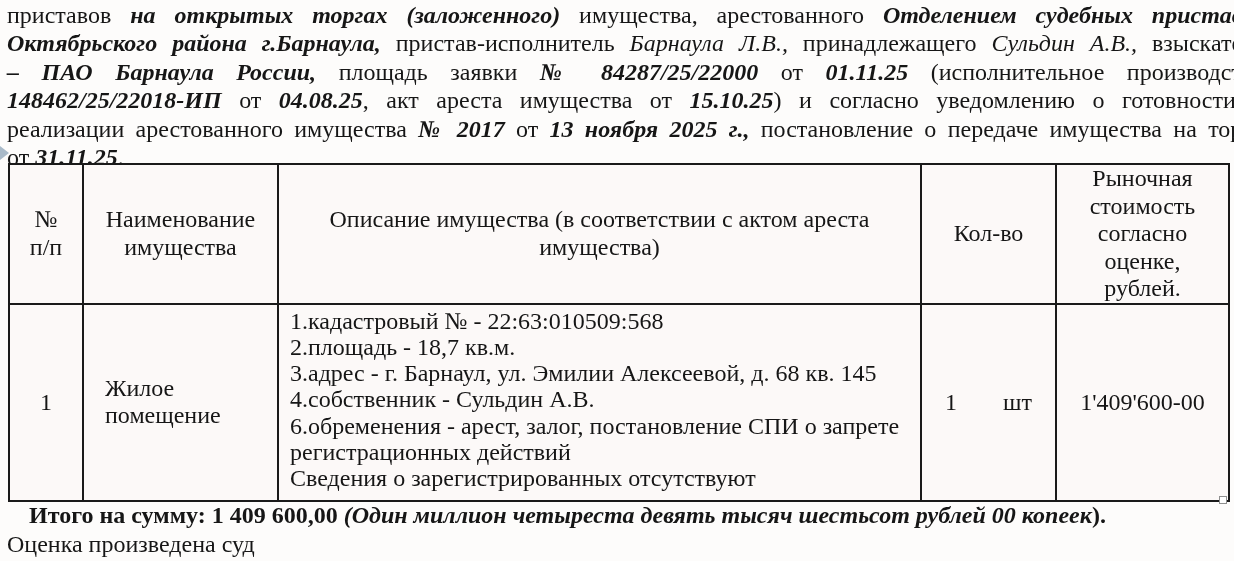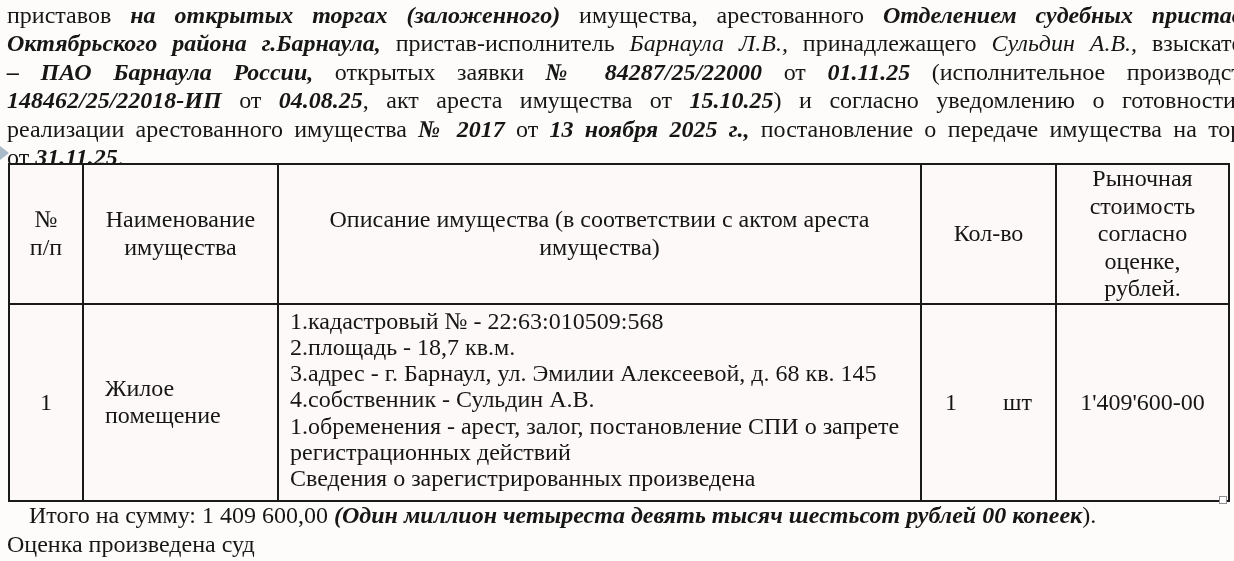--- a/index.html
+++ b/index.html
@@ -19,21 +19,21 @@
     font-size: 24px;
   }
   .iline {
     line-height: 28.4px;
     text-align: justify;
     text-align-last: justify;
     white-space: normal;
   }
   .iline.last { text-align-last: left; }
   .r  { font-weight: 400; font-style: normal; }
-  .b  { font-weight: 400; font-style: normal; margin-top: 36px; }
+  .b  { font-weight: 700; font-style: normal; margin-top: 36px; }
   .i  { font-weight: 400; font-style: italic; }
   .bi { font-weight: 700; font-style: italic; text-align: right; }
 
   
   .tbl-wrap { position: absolute; top: 163px; left: 8px; }
   table {
     border-collapse: collapse;
     table-layout: fixed;
     width: 1220px;
     background: #fcf9f8;
@@ -93,21 +93,21 @@
 <div class="watermark">ЦИАН</div>
 
 <div class="intro">
   <div class="iline">
     <span class="r">приставов </span><span class="bi">на открытых торгах (заложенного)</span><span class="r"> имущества, арестованного </span><span class="bi">Отделением судебных приставов</span>
   </div>
   <div class="iline">
     <span class="bi">Октябрьского района г.Барнаула,</span><span class="r"> пристав-исполнитель </span><span class="i">Барнаула Л.В.,</span><span class="r"> принадлежащего </span><span class="i">Сульдин А.В.,</span><span class="r"> взыскатель</span>
   </div>
   <div class="iline">
-    <span class="bi">– ПАО Барнаула России,</span><span class="r"> открытых заявки </span><span class="bi">№ 84287/25/22000</span><span class="r"> от </span><span class="bi">01.11.25</span><span class="r"> (исполнительное производство</span>
+    <span class="bi">– ПАО Барнаула России,</span><span class="r"> площадь заявки </span><span class="bi">№ 84287/25/22000</span><span class="r"> от </span><span class="bi">01.11.25</span><span class="r"> (исполнительное производство</span>
   </div>
   <div class="iline">
     <span class="bi">148462/25/22018-ИП</span><span class="r"> от </span><span class="bi">04.08.25</span><span class="r">, акт ареста имущества от </span><span class="bi">15.10.25</span><span class="r">) и согласно уведомлению о готовности к</span>
   </div>
   <div class="iline">
     <span class="r">реализации арестованного имущества </span><span class="bi">№ 2017</span><span class="r"> от </span><span class="bi">13 ноября 2025 г.,</span><span class="r"> постановление о передаче имущества на торги</span>
   </div>
   <div class="iline last">
     <span class="r">от </span><span class="bi">31.11.25</span><span class="r">.</span>
   </div>
@@ -141,23 +141,23 @@
     </tr>
     <tr class="row">
       <td class="center">1</td>
       <td class="name-cell pre">Жилое
 помещение</td>
       <td class="desc-cell">
         <div class="desc-line">1.кадастровый № - 22:63:010509:568</div>
         <div class="desc-line">2.площадь - 18,7 кв.м.</div>
         <div class="desc-line">3.адрес - г. Барнаул, ул. Эмилии Алексеевой, д. 68 кв. 145</div>
         <div class="desc-line">4.собственник - Сульдин А.В.</div>
-        <div class="desc-line">1.обременения - арест, залог, постановление СПИ о запрете
+        <div class="desc-line">6.обременения - арест, залог, постановление СПИ о запрете
 регистрационных действий</div>
-        <div class="desc-line">Сведения о зарегистрированных произведена</div>
+        <div class="desc-line">Сведения о зарегистрированных отсутствуют</div>
       </td>
       <td>
         <div class="qty-inner">
           <span>1</span>
           <span>шт</span>
         </div>
       </td>
       <td class="center">1'409'600-00</td>
     </tr>
   </tbody>

